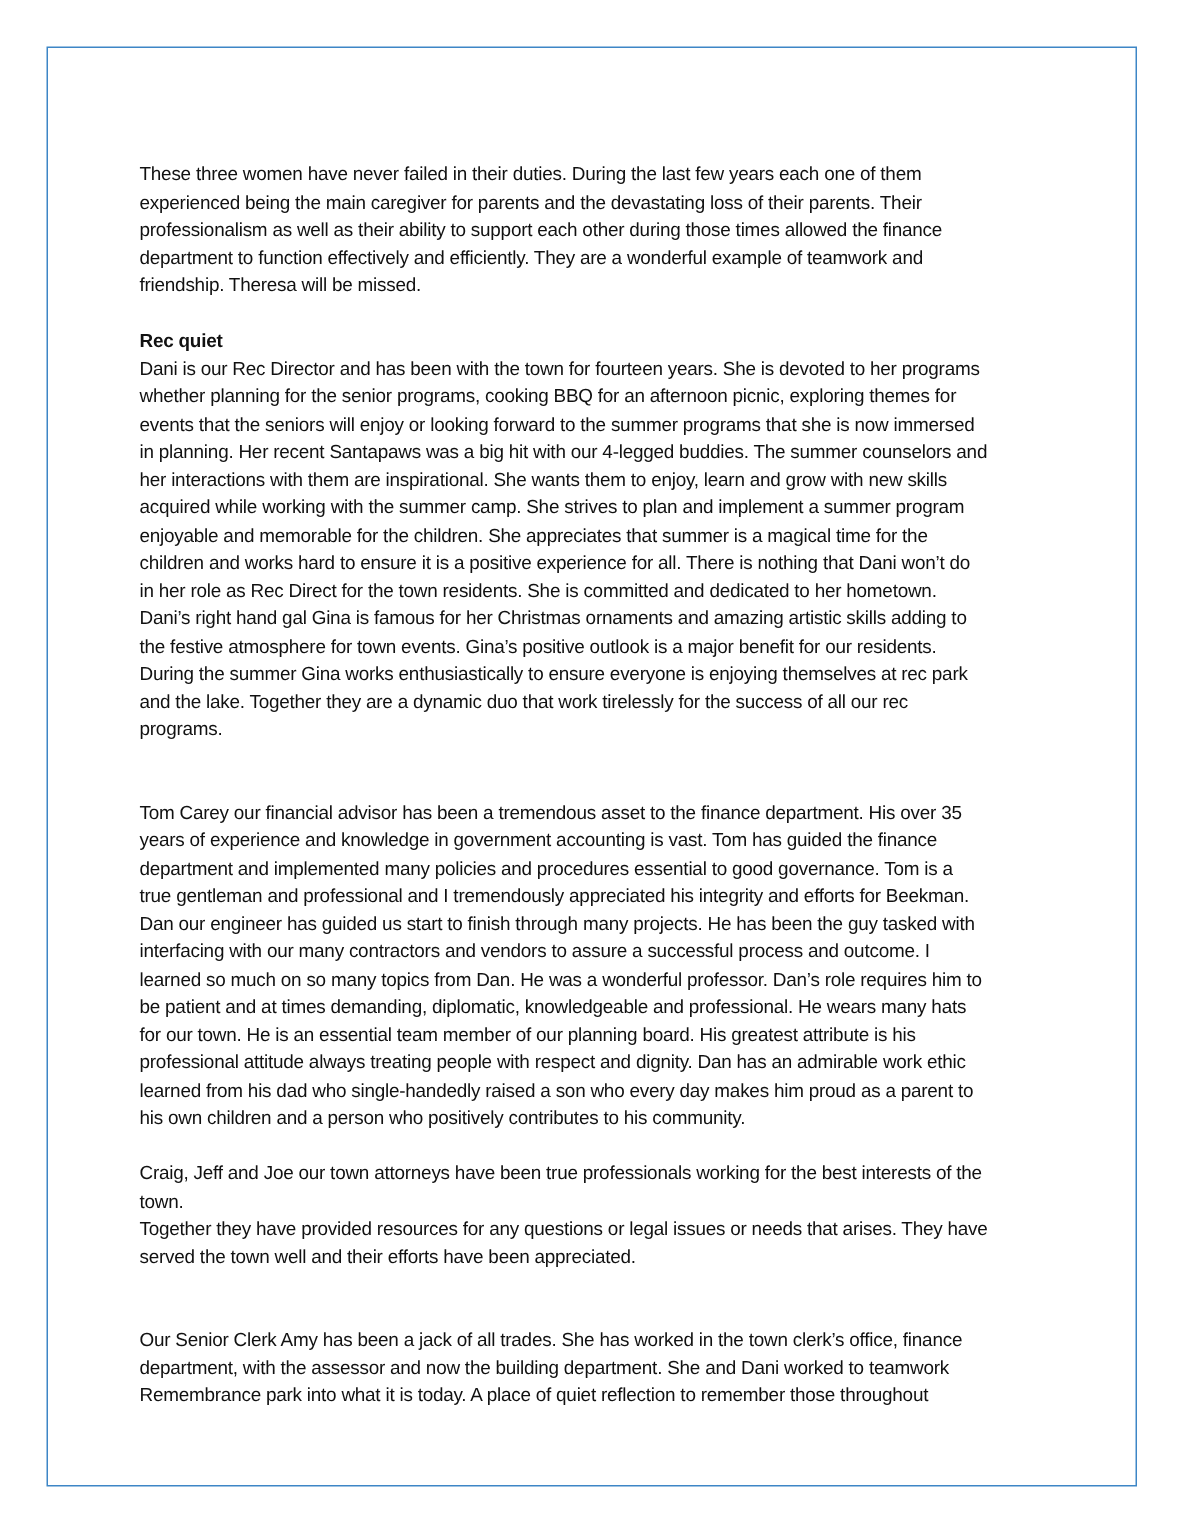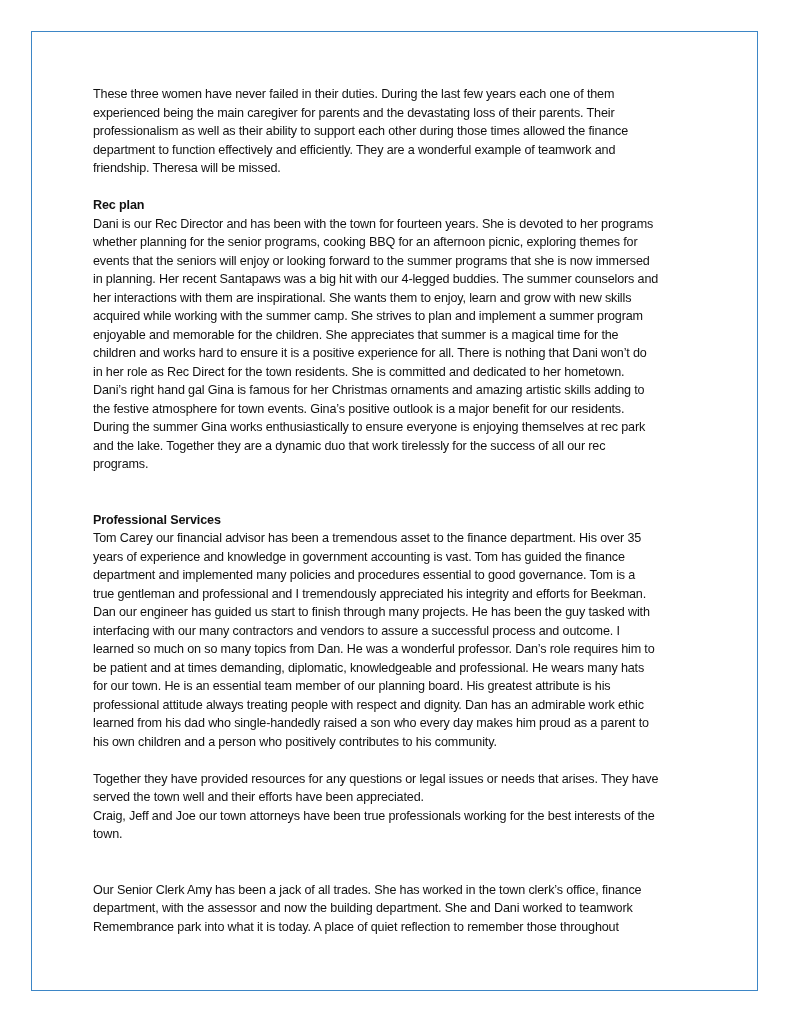--- a/index.html
+++ b/index.html
@@ -4,21 +4,21 @@
 <style>
   html, body { margin: 0; padding: 0; background: #ffffff; }
   body { width: 791px; height: 1024px; position: relative; overflow: hidden; }
   .page-border {
     position: absolute; left: 31px; top: 31px;
     width: 727px; height: 960px;
     border: 1.5px solid #3d86c6;
     box-sizing: border-box;
   }
   .content {
-    position: absolute; left: 93px; top: 85px; width: 610px;
+    position: absolute; left: 93px; top: 107px; width: 610px;
     font-family: "Liberation Sans", sans-serif;
     font-size: 12.6px; line-height: 18.5px; color: #111111;
     letter-spacing: -0.15px;
   }
   .content p { margin: 0; white-space: pre-line; }
   .heading { font-weight: bold; }
   .gap-1 { height: 18.5px; }
   .gap-2 { height: 37px; }
 </style>
 </head>
@@ -26,51 +26,50 @@
 
 <div class="page-border"></div>
 
 <div class="content">
   <p>These three women have never failed in their duties. During the last few years each one of them
 experienced being the main caregiver for parents and the devastating loss of their parents. Their
 professionalism as well as their ability to support each other during those times allowed the finance
 department to function effectively and efficiently. They are a wonderful example of teamwork and
 friendship. Theresa will be missed.</p>
   <div class="gap-1"></div>
-  <p class="heading">Rec plan</p>
+  <p class="heading">Rec quiet</p>
   <p>Dani is our Rec Director and has been with the town for fourteen years. She is devoted to her programs
 whether planning for the senior programs, cooking BBQ for an afternoon picnic, exploring themes for
 events that the seniors will enjoy or looking forward to the summer programs that she is now immersed
 in planning. Her recent Santapaws was a big hit with our 4-legged buddies. The summer counselors and
 her interactions with them are inspirational. She wants them to enjoy, learn and grow with new skills
 acquired while working with the summer camp. She strives to plan and implement a summer program
 enjoyable and memorable for the children. She appreciates that summer is a magical time for the
 children and works hard to ensure it is a positive experience for all. There is nothing that Dani won’t do
 in her role as Rec Direct for the town residents. She is committed and dedicated to her hometown.
 Dani’s right hand gal Gina is famous for her Christmas ornaments and amazing artistic skills adding to
 the festive atmosphere for town events. Gina’s positive outlook is a major benefit for our residents.
 During the summer Gina works enthusiastically to ensure everyone is enjoying themselves at rec park
 and the lake. Together they are a dynamic duo that work tirelessly for the success of all our rec
 programs.</p>
   <div class="gap-2"></div>
-  <p class="heading">Professional Services</p>
   <p>Tom Carey our financial advisor has been a tremendous asset to the finance department. His over 35
 years of experience and knowledge in government accounting is vast. Tom has guided the finance
 department and implemented many policies and procedures essential to good governance. Tom is a
 true gentleman and professional and I tremendously appreciated his integrity and efforts for Beekman.
 Dan our engineer has guided us start to finish through many projects. He has been the guy tasked with
 interfacing with our many contractors and vendors to assure a successful process and outcome. I
 learned so much on so many topics from Dan. He was a wonderful professor. Dan’s role requires him to
 be patient and at times demanding, diplomatic, knowledgeable and professional. He wears many hats
 for our town. He is an essential team member of our planning board. His greatest attribute is his
 professional attitude always treating people with respect and dignity. Dan has an admirable work ethic
 learned from his dad who single-handedly raised a son who every day makes him proud as a parent to
 his own children and a person who positively contributes to his community.</p>
   <div class="gap-1"></div>
+  <p>Craig, Jeff and Joe our town attorneys have been true professionals working for the best interests of the
+town.</p>
   <p>Together they have provided resources for any questions or legal issues or needs that arises. They have
 served the town well and their efforts have been appreciated.</p>
-  <p>Craig, Jeff and Joe our town attorneys have been true professionals working for the best interests of the
-town.</p>
   <div class="gap-2"></div>
   <p>Our Senior Clerk Amy has been a jack of all trades. She has worked in the town clerk’s office, finance
 department, with the assessor and now the building department. She and Dani worked to teamwork
 Remembrance park into what it is today. A place of quiet reflection to remember those throughout</p>
 </div>
 
 </body></html>

